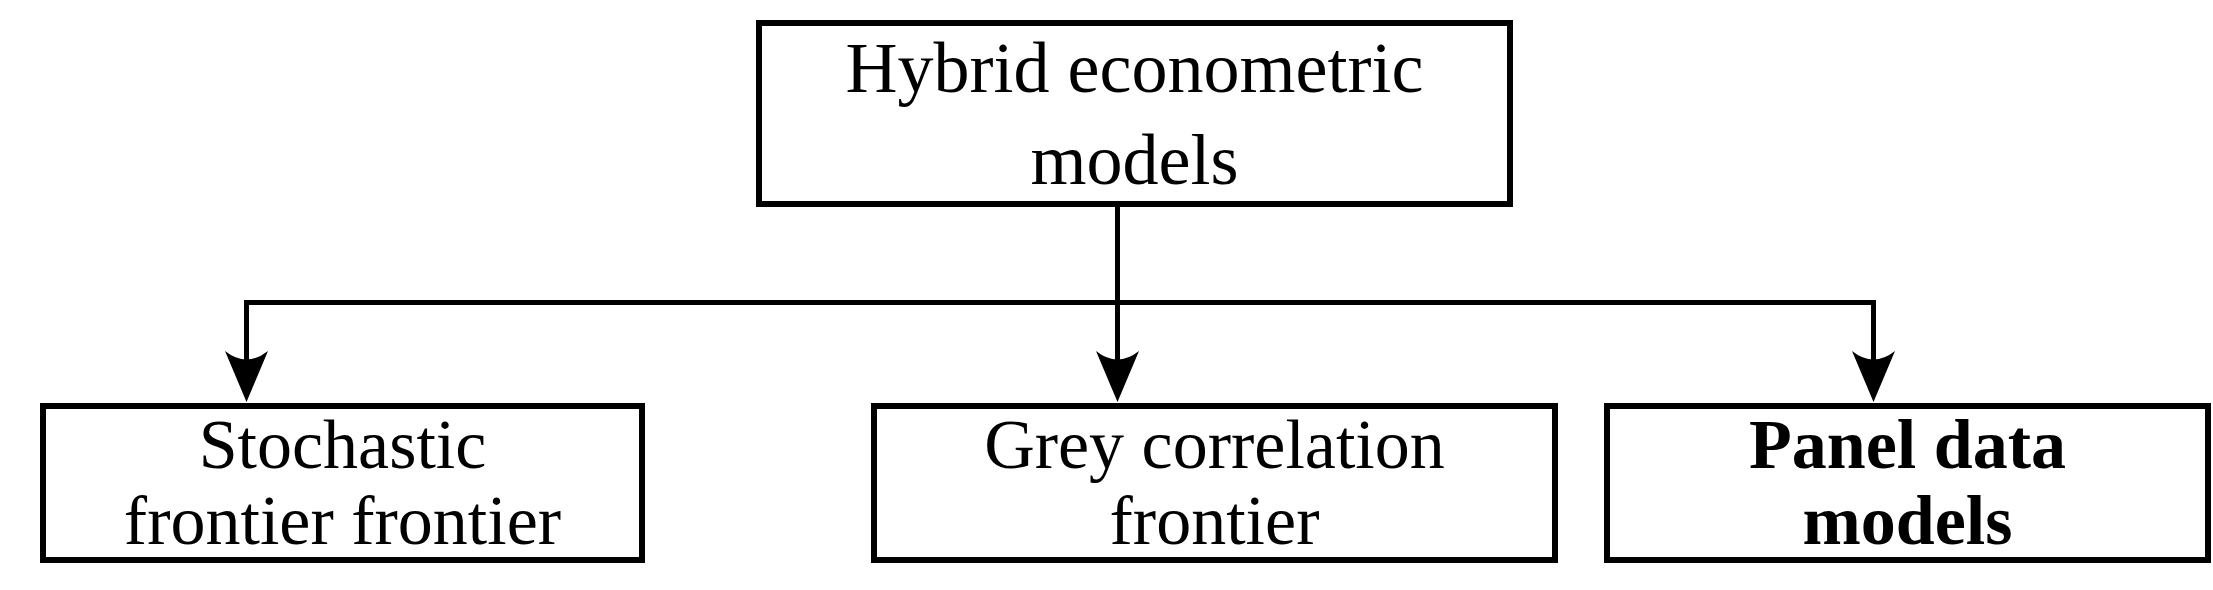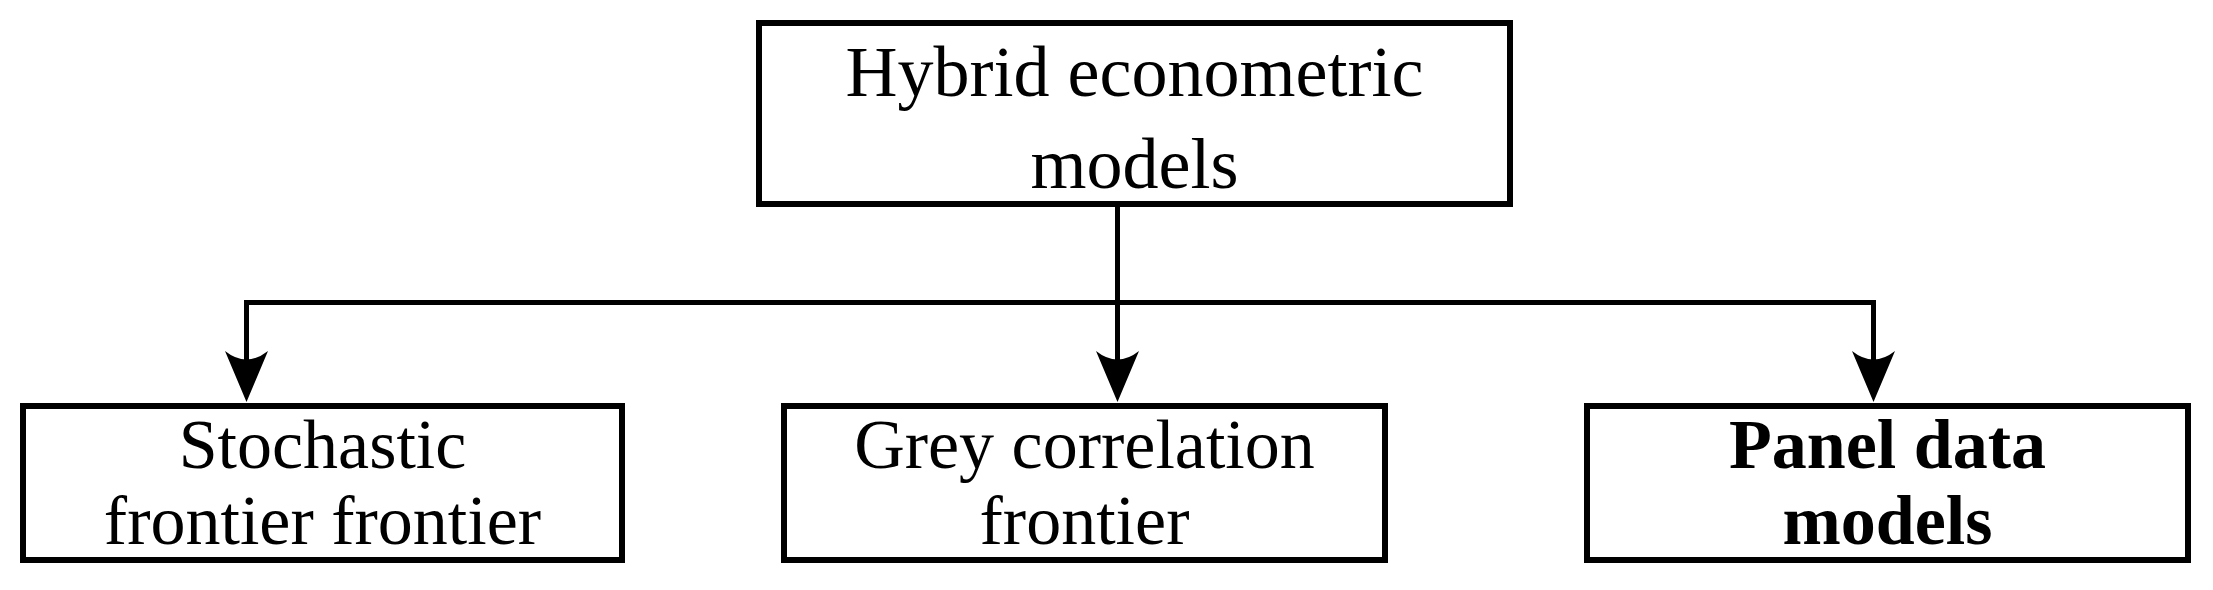--- a/index.html
+++ b/index.html
@@ -39,30 +39,30 @@
     display: block;
     white-space: nowrap;
   }
   .node-root {
     left: 756px;
     top: 20px;
     width: 757px;
     height: 187px;
     font-size: 72px;
     line-height: 92px;
-    justify-content: space-between;
   }
   .node-child {
     top: 403px;
     height: 160px;
     font-size: 70px;
     line-height: 76px;
+    margin-left: 20px;
   }
   .node-child-1 { left: 20px;   width: 605px; }
-  .node-child-2 { left: 781px;  width: 607px; }
+  .node-child-2 { left: 851px;  width: 687px; }
   .node-child-3 { left: 1584px; width: 607px; font-weight: bold; }
 </style>
 </head>
 <body>
 
 <div class="canvas">
 
   <svg class="connectors" viewBox="0 0 2213 590" xmlns="http://www.w3.org/2000/svg">
 
     <line x1="1117.5" y1="204" x2="1117.5" y2="366" stroke="#000000" stroke-width="5"></line>

